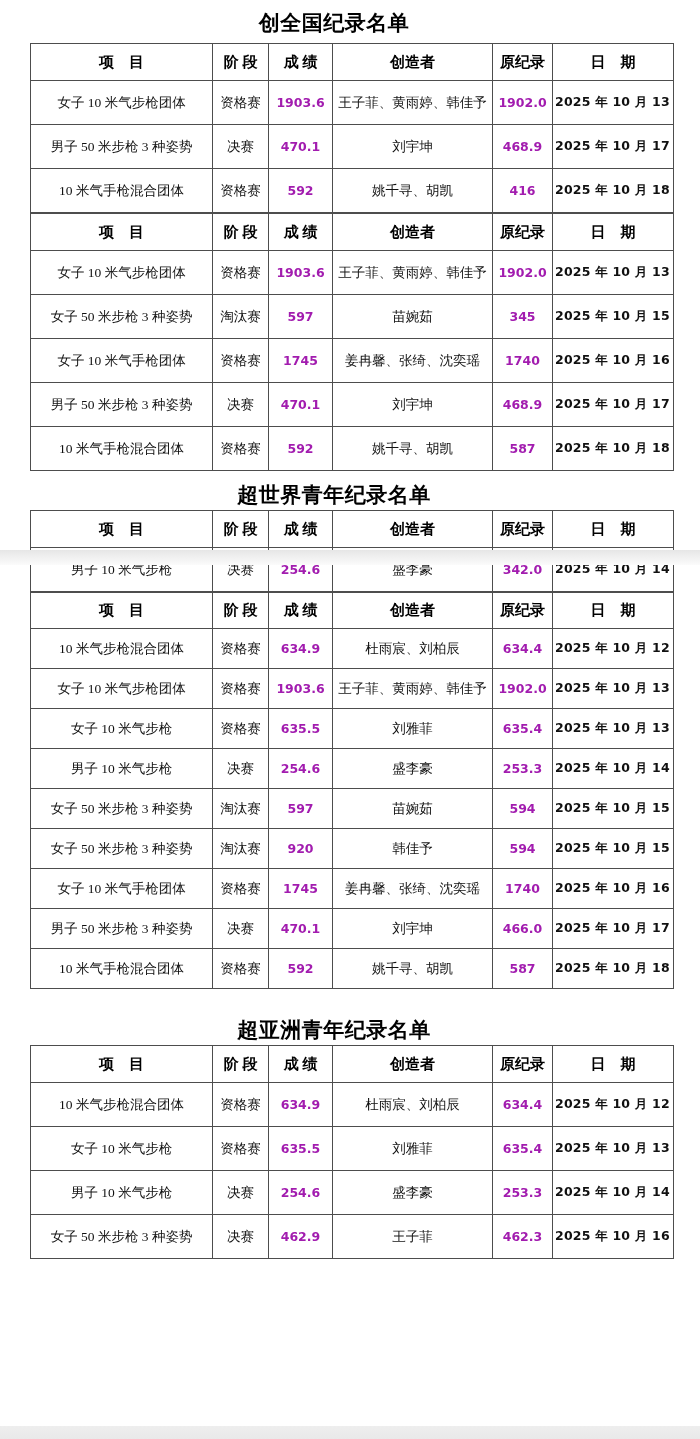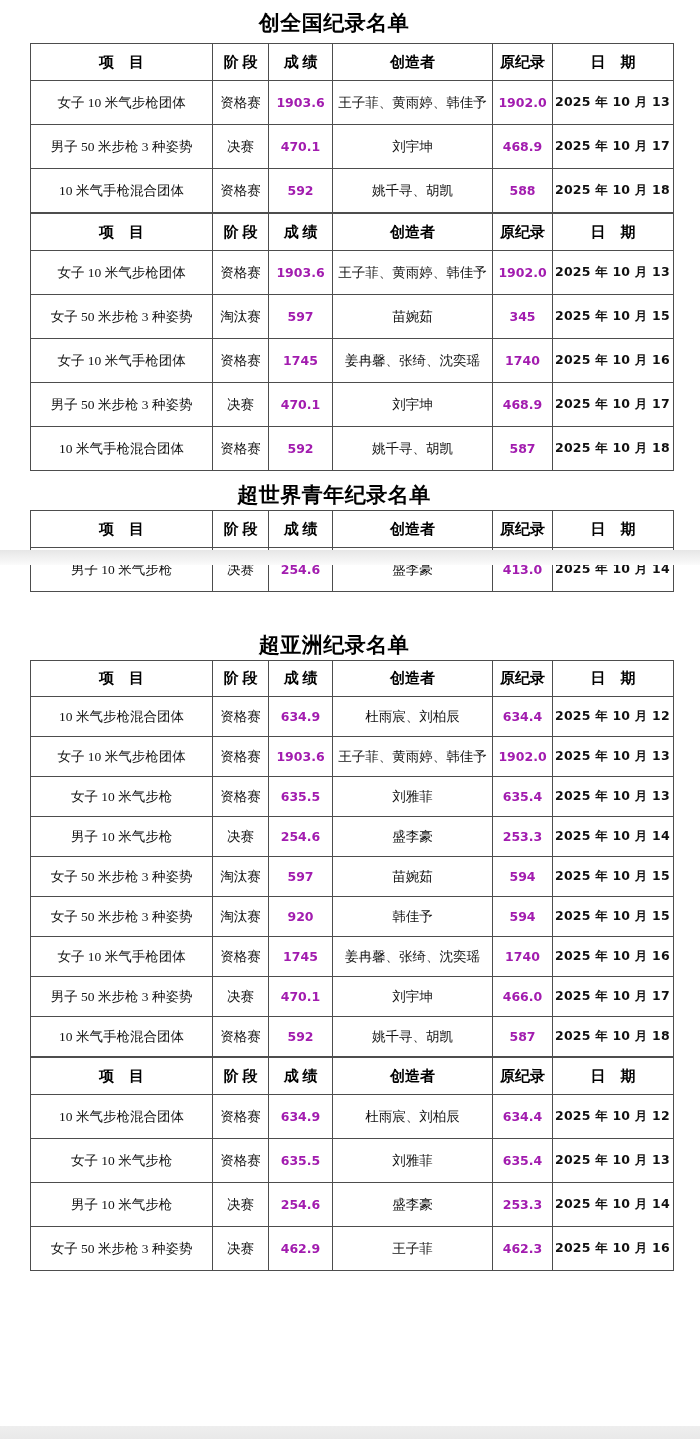--- a/index.html
+++ b/index.html
@@ -129,21 +129,21 @@
             <td class="c-num">470.1</td>
             <td class="c-creator">刘宇坤</td>
             <td class="c-num">468.9</td>
             <td class="c-date">2025 年 10 月 17 日</td>
           </tr>
           <tr class="drow">
             <td class="c-event">10 米气手枪混合团体</td>
             <td class="c-stage">资格赛</td>
             <td class="c-num">592</td>
             <td class="c-creator">姚千寻、胡凯</td>
-            <td class="c-num">588</td>
+            <td class="c-num">416</td>
             <td class="c-date">2025 年 10 月 18 日</td>
           </tr>
         </tbody>
       </table>
     </section>
     <section class="s1">
       <table class="rec">
         <colgroup>
           <col class="c0">
           <col class="c1">
@@ -226,28 +226,27 @@
             <th class="hcell">原纪录</th>
             <th class="hcell">日　期</th>
           </tr>
         </thead>
         <tbody>
           <tr class="drow">
             <td class="c-event">男子 10 米气步枪</td>
             <td class="c-stage">决赛</td>
             <td class="c-num">254.6</td>
             <td class="c-creator">盛李豪</td>
-            <td class="c-num">413.0</td>
+            <td class="c-num">342.0</td>
             <td class="c-date">2025 年 10 月 14 日</td>
           </tr>
         </tbody>
       </table>
     </section>
     <section class="s3">
-      <h2 class="title">超亚洲纪录名单</h2>
       <table class="rec">
         <colgroup>
           <col class="c0">
           <col class="c1">
           <col class="c2">
           <col class="c3">
           <col class="c4">
           <col class="c5">
         </colgroup>
         <thead>
@@ -330,20 +329,21 @@
             <td class="c-stage">资格赛</td>
             <td class="c-num">592</td>
             <td class="c-creator">姚千寻、胡凯</td>
             <td class="c-num">587</td>
             <td class="c-date">2025 年 10 月 18 日</td>
           </tr>
         </tbody>
       </table>
     </section>
     <section class="s4">
+      <h2 class="title">超亚洲青年纪录名单</h2>
       <table class="rec">
         <colgroup>
           <col class="c0">
           <col class="c1">
           <col class="c2">
           <col class="c3">
           <col class="c4">
           <col class="c5">
         </colgroup>
         <thead>

